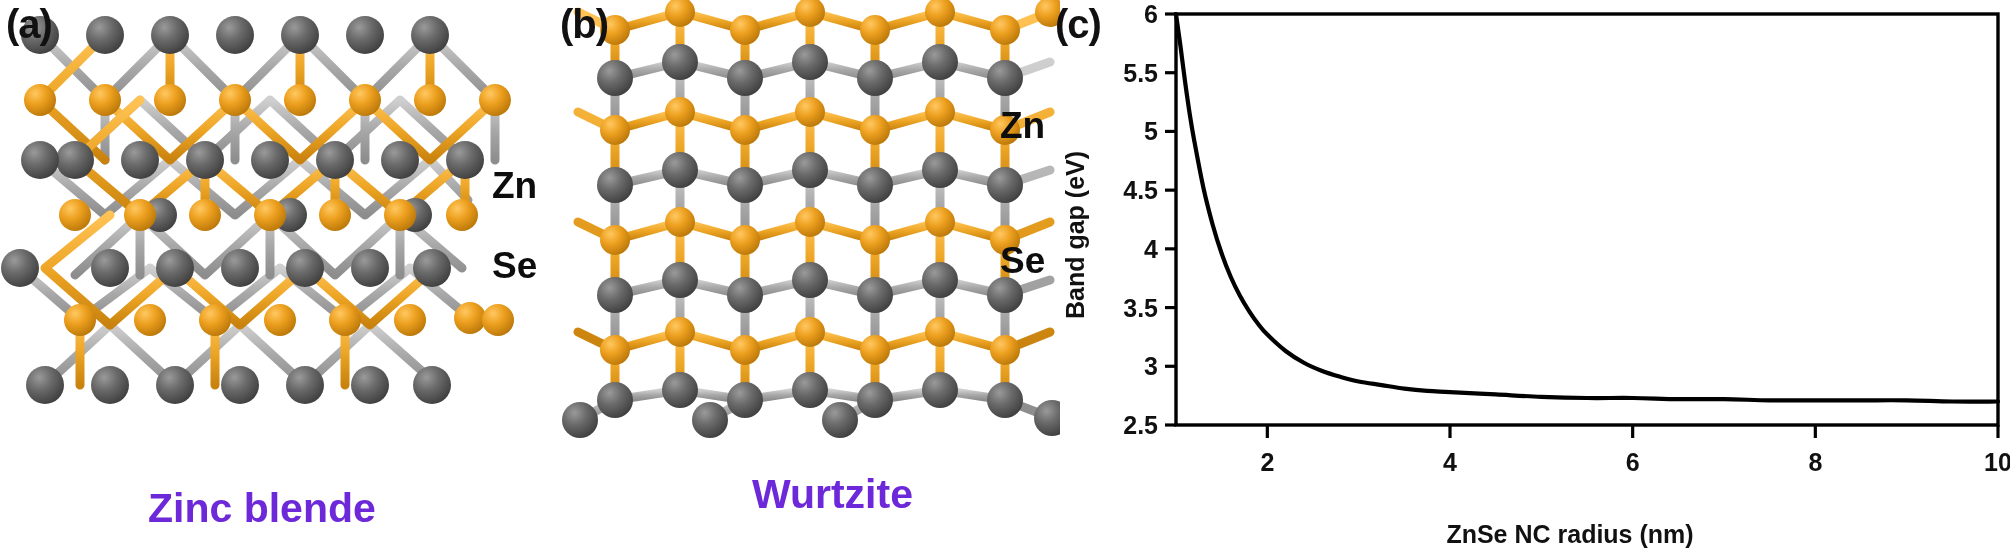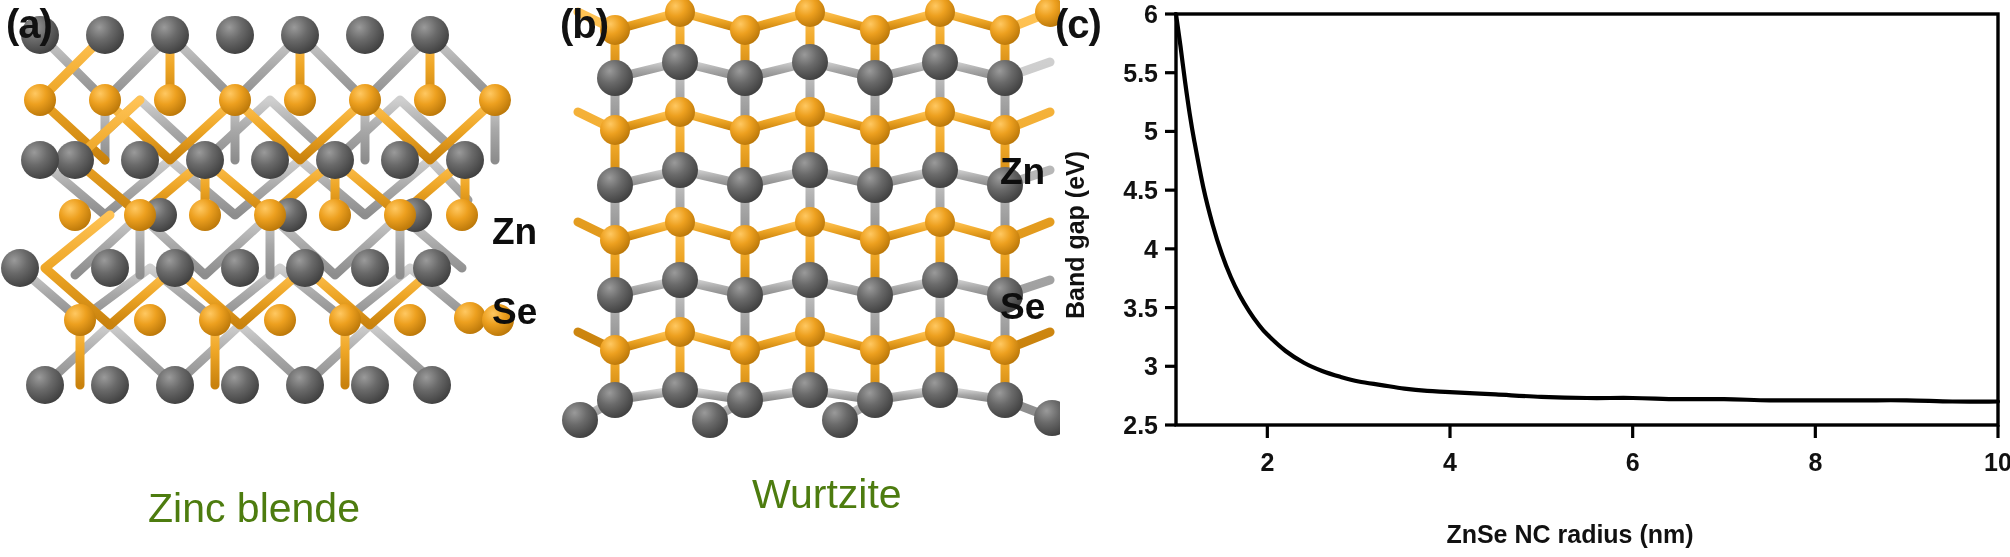--- a/index.html
+++ b/index.html
@@ -12,28 +12,28 @@
   #lbl-b{left:560px;top:2px;}
   #lbl-c{left:1055px;top:2px;}
 
   
   .crystal{position:absolute;}
   #panel-a{left:0px;top:0px;width:545px;height:470px;}
   #panel-b{left:560px;top:0px;width:500px;height:480px;}
   .crystal svg{display:block;width:100%;height:100%;}
 
   
-  .elem-label{position:absolute;font-weight:bold;font-size:37px;color:#0d0d0d;margin-top:46px;}
+  .elem-label{position:absolute;font-weight:bold;font-size:37px;color:#0d0d0d;}
   #a-zn{left:492px;top:165px;}
   #a-se{left:492px;top:245px;}
   #b-zn{left:1000px;top:105px;}
   #b-se{left:1000px;top:240px;}
 
   
-  .caption{position:absolute;font-size:41px;color:#4d7c0f;font-weight:400;}
+  .caption{position:absolute;font-size:41px;color:#6d28d9;font-weight:700;}
   #cap-a{left:148px;top:485px;}
   #cap-b{left:752px;top:471px;}
 
   
   #chart{position:absolute;left:1060px;top:0px;width:950px;height:557px;}
   #chart svg{display:block;}
   .ax-tick-text{font-family:"Liberation Sans",sans-serif;font-size:25px;font-weight:bold;fill:#111;}
   .ax-title{font-family:"Liberation Sans",sans-serif;font-size:25px;font-weight:bold;fill:#111;}
 </style>
 </head>

